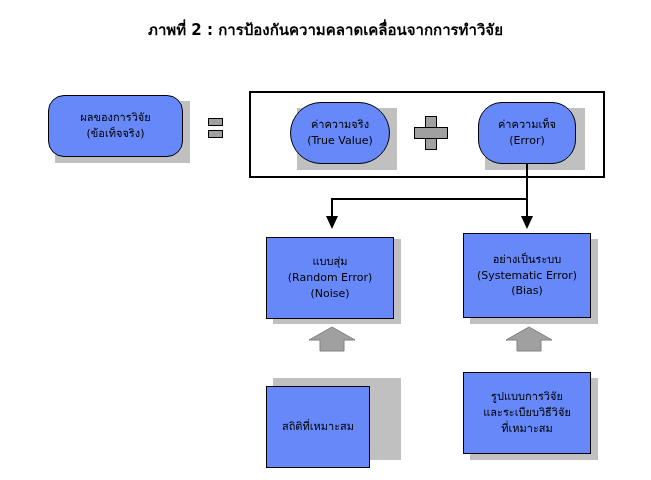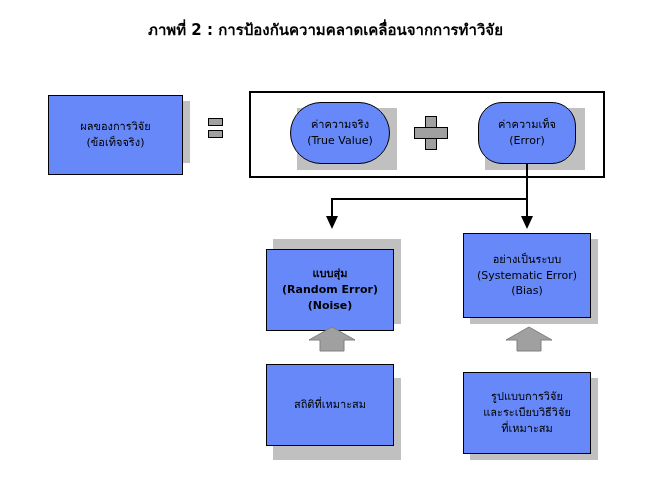--- a/index.html
+++ b/index.html
@@ -157,21 +157,21 @@
   }
 </style>
 </head>
 <body>
 
 <div id="canvas">
 
   <div class="title">ภาพที่ 2 : การป้องกันความคลาดเคลื่อนจากการทำวิจัย</div>
 
   <div class="shadow" style="left:55px; top:101px; width:135px; height:62px;"></div>
-  <div class="node" style="left:48px; top:95px; width:135px; height:80px;">
+  <div class="node" style="left:48px; top:95px; width:135px; height:62px;border-radius:16px;">
     <span class="ln">ผลของการวิจัย</span>
     <span class="ln">(ข้อเท็จจริง)</span>
   </div>
 
   <div class="equals" style="left:208px; top:118px;">
     <div class="bar"></div>
     <div class="bar"></div>
   </div>
 
   <div class="group-box" style="left:249px; top:91px; width:356px; height:87px;"></div>
@@ -198,21 +198,21 @@
 
   <div class="ln-h" style="left:331px; top:198px; width:196px; height:1.5px;"></div>
 
   <div class="ln-v" style="left:331px; top:198px; width:1.5px; height:20px;"></div>
   <div class="arrowhead" style="left:326px; top:216px;"></div>
 
   <div class="ln-v" style="left:526px; top:198px; width:1.5px; height:20px;"></div>
   <div class="arrowhead" style="left:521px; top:216px;"></div>
 
   <div class="shadow" style="left:273px; top:239px; width:128px; height:85px;"></div>
-  <div class="node" style="left:266px; top:249px; width:128px; height:82px;font-weight:bold;">
+  <div class="node" style="left:266px; top:237px; width:128px; height:82px;">
     <span class="ln">แบบสุ่ม</span>
     <span class="ln">(Random Error)</span>
     <span class="ln">(Noise)</span>
   </div>
 
   <div class="shadow" style="left:470px; top:239px; width:128px; height:85px;"></div>
   <div class="node" style="left:463px; top:233px; width:128px; height:85px;justify-content:center;">
     <span class="ln">อย่างเป็นระบบ</span>
     <span class="ln">(Systematic Error)</span>
     <span class="ln">(Bias)</span>
@@ -225,21 +225,21 @@
   </div>
 
 
   <div class="uparrow" style="left:505px; top:326px;">
     <svg width="48" height="26" viewBox="0 0 48 26">
       <polygon points="24,1 47,14 36,14 36,25 12,25 12,14 1,14" fill="#a0a0a0" stroke="#808080" stroke-width="1"></polygon>
     </svg>
   </div>
 
   <div class="shadow" style="left:273px; top:378px; width:128px; height:82px;"></div>
-  <div class="node" style="left:266px; top:364px; width:128px; height:82px;">
+  <div class="node" style="left:266px; top:386px; width:104px; height:82px;">
     <span class="ln">สถิติที่เหมาะสม</span>
   </div>
 
   <div class="shadow" style="left:470px; top:378px; width:128px; height:82px;"></div>
   <div class="node" style="left:463px; top:372px; width:128px; height:82px;">
     <span class="ln">รูปแบบการวิจัย</span>
     <span class="ln">และระเบียบวิธีวิจัย</span>
     <span class="ln">ที่เหมาะสม</span>
   </div>
 

